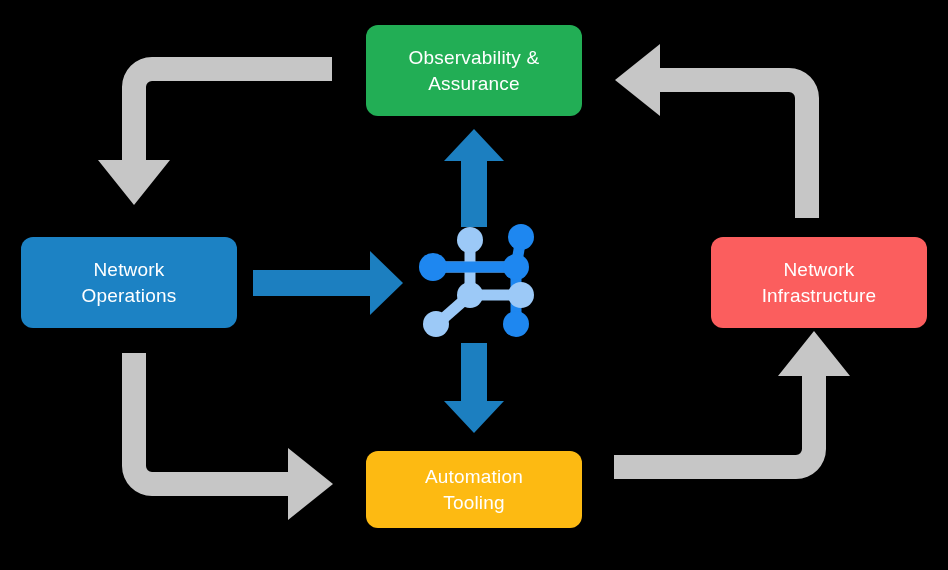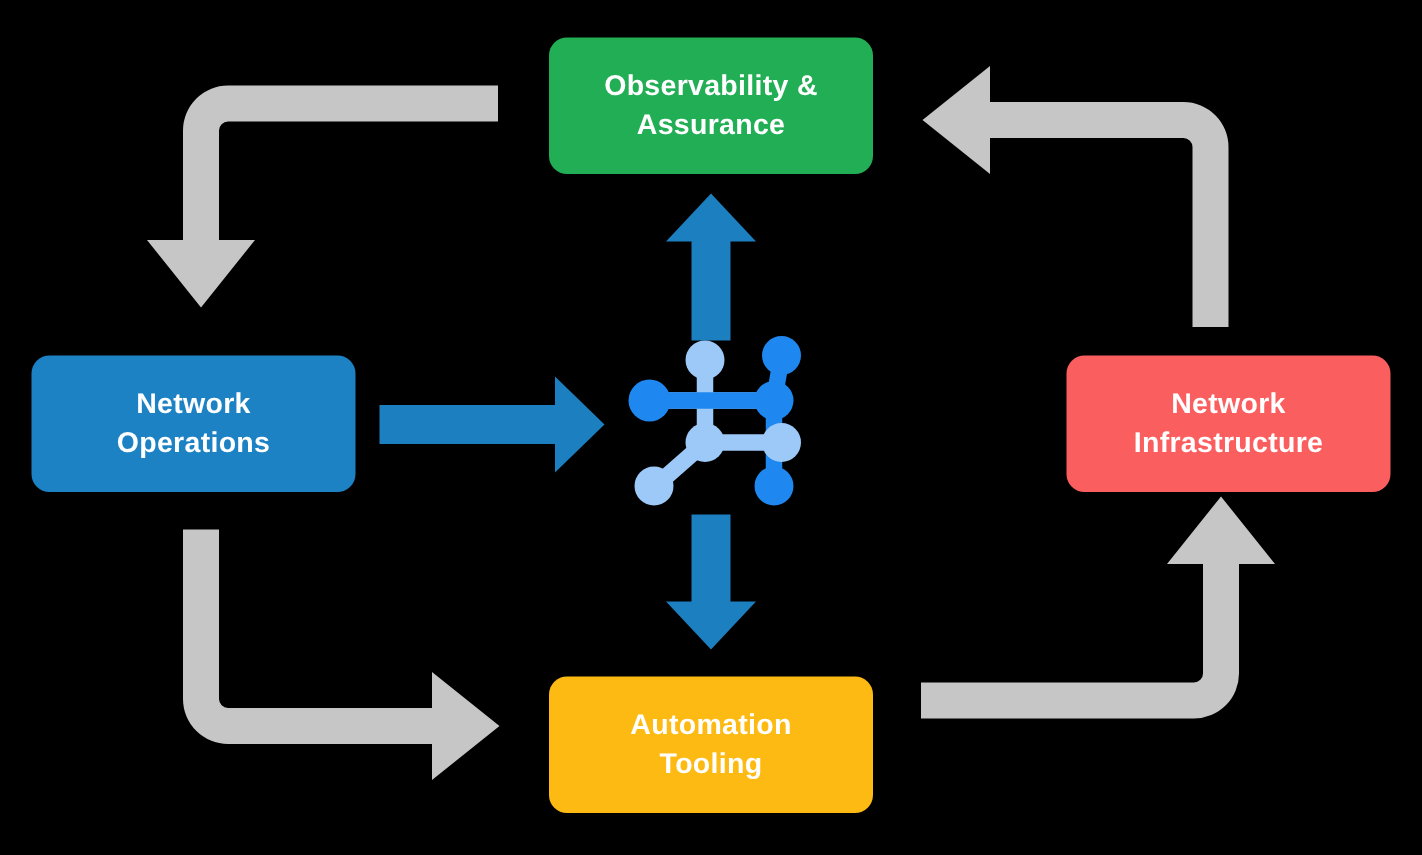--- a/index.html
+++ b/index.html
@@ -25,26 +25,26 @@
     justify-content: center;
     text-align: center;
     color: #ffffff;
     font-size: 19px;
     line-height: 1.32;
     font-weight: 400;
     letter-spacing: 0.2px;
     box-sizing: border-box;
     padding: 6px 10px;
   }
-  .node-label { white-space: pre-line; display: block; font-weight: bold; }
+  .node-label { white-space: pre-line; display: block; }
 
   #box-observability { left: 366px; top: 25px;  width: 216px; height: 91px; background: #22AE55; }
   #box-operations    { left: 21px;  top: 237px; width: 216px; height: 91px; background: #1C82C4; }
   #box-infrastructure{ left: 711px; top: 237px; width: 216px; height: 91px; background: #FB5E5E; }
-  #box-automation    { left: 366px; top: 451px; width: 216px; height: 91px; background: #FDBA12; }
+  #box-automation    { left: 366px; top: 451px; width: 216px; height: 77px; background: #FDBA12; }
 
   .svg-layer {
     position: absolute;
     left: 0; top: 0;
     width: 948px; height: 570px;
   }
   .elbow { fill: #C6C6C6; }
   .blue-arrow { fill: #1C7FC0; }
   .icon-dark { fill: #1E87F0; }
   .icon-light { fill: #9CC9F7; }

